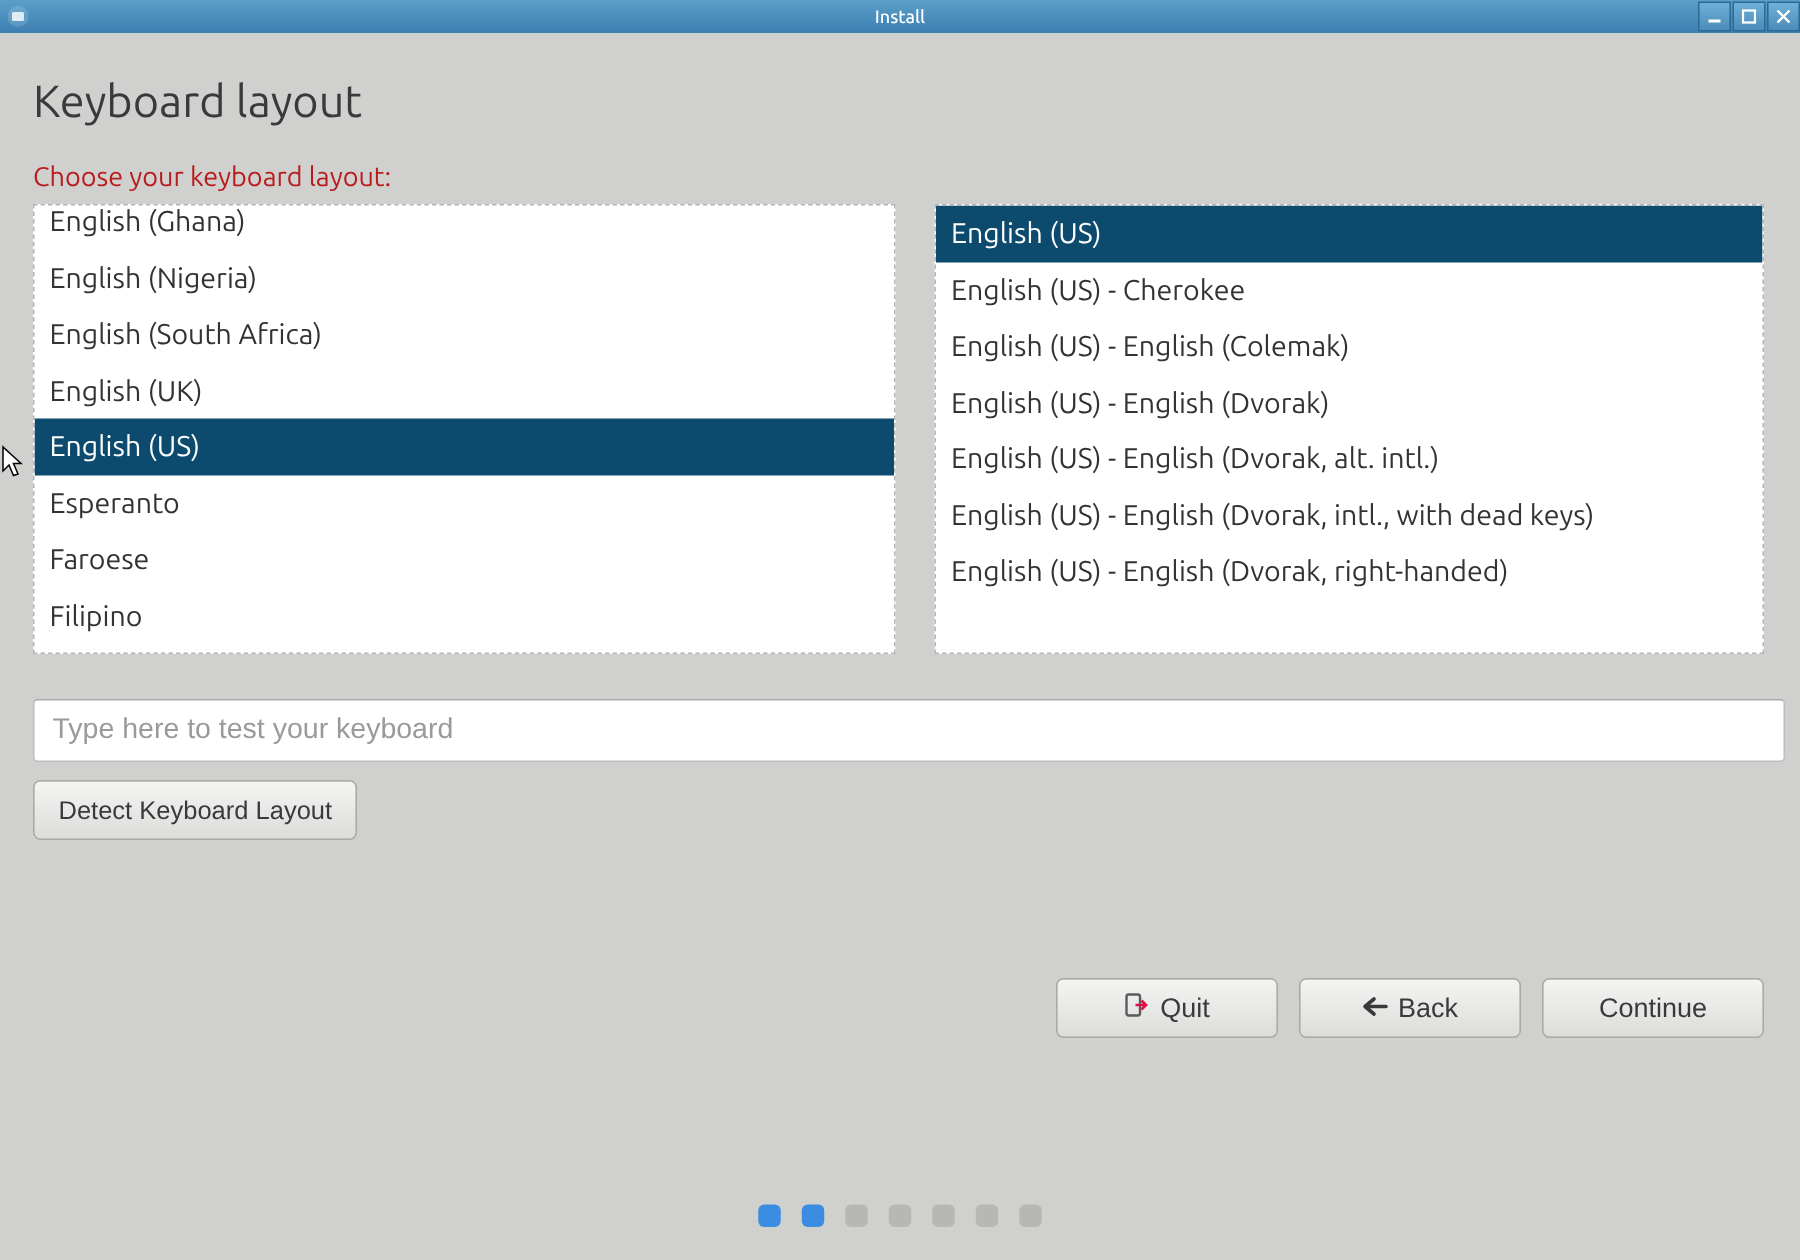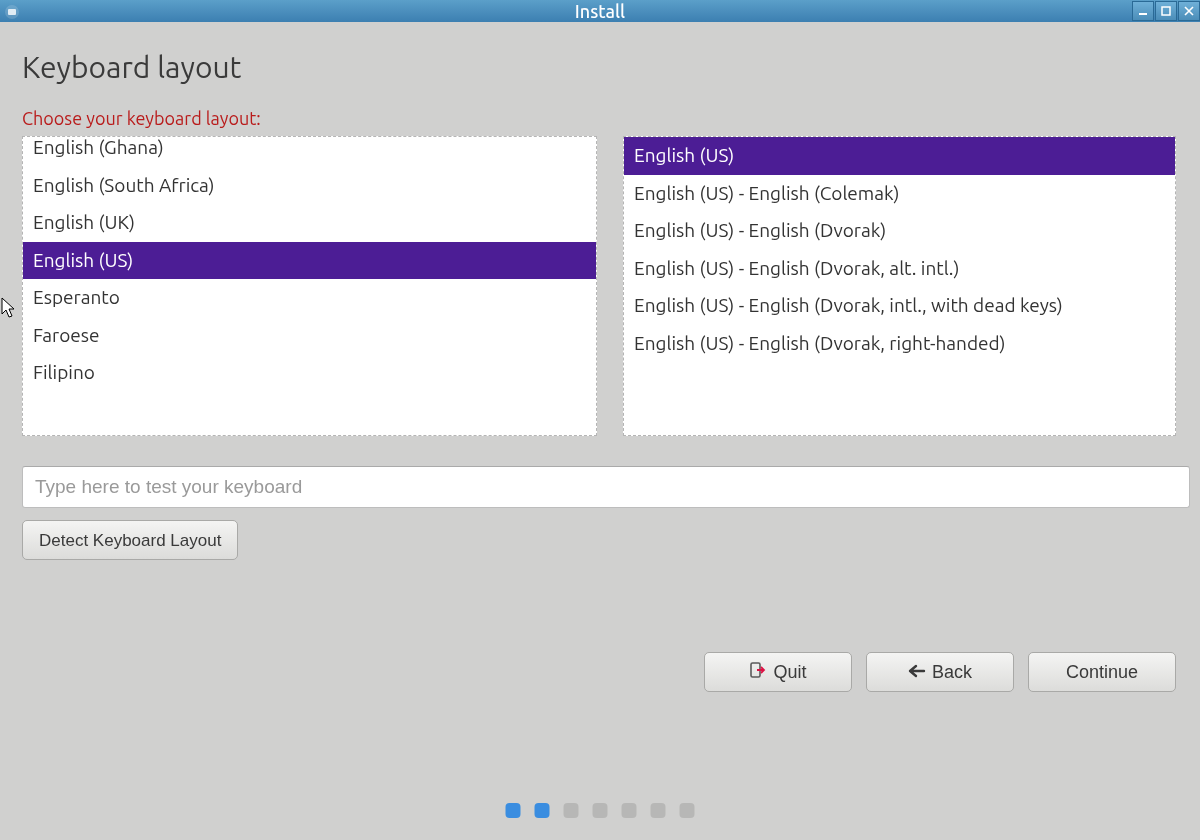--- a/index.html
+++ b/index.html
@@ -17,21 +17,21 @@
     }
     .titlebar {
       background: #3c7fb1;
       background: linear-gradient(to bottom, #5b9fc9, #3c7fb1);
       height: 22px;
       display: flex;
       align-items: center;
       justify-content: center;
       position: relative;
       color: #fff;
-      font-size: 18px;
+      font-size: 12px;
       font-weight: 500;
     }
     .titlebar-left {
       position: absolute;
       left: 4px;
       display: flex;
       align-items: center;
       gap: 4px;
     }
     .titlebar-right {
@@ -87,21 +87,21 @@
     .listbox.right { flex: 1; }
     .listitem {
       padding: 5px 10px;
       font-size: 19px;
       color: #333;
       white-space: nowrap;
       cursor: pointer;
       line-height: 1.45;
     }
     .listitem.selected {
-      background: #4c1d95;
+      background: #0c4a6e;
       color: #fff;
     }
     .listbox.left .listitem:first-child { margin-top: -8px; }
     .test-input {
       width: 1168px;
       height: 42px;
       border: 1px solid #bdbdbd;
       border-top-color: #aaa;
       background: #fff;
       font-size: 19px;
@@ -199,29 +199,31 @@
   </div>
 </div>
 
 <div class="content">
   <h1>Keyboard layout</h1>
   <div class="prompt">Choose your keyboard layout:</div>
 
   <div class="lists">
     <div class="listbox left" id="list-left">
         <div class="listitem">English (Ghana)</div>
+        <div class="listitem">English (Nigeria)</div>
         <div class="listitem">English (South Africa)</div>
         <div class="listitem">English (UK)</div>
         <div class="listitem selected">English (US)</div>
         <div class="listitem">Esperanto</div>
         <div class="listitem">Faroese</div>
         <div class="listitem">Filipino</div>
       </div>
     <div class="listbox right" id="list-right">
         <div class="listitem selected">English (US)</div>
+        <div class="listitem">English (US) - Cherokee</div>
         <div class="listitem">English (US) - English (Colemak)</div>
         <div class="listitem">English (US) - English (Dvorak)</div>
         <div class="listitem">English (US) - English (Dvorak, alt. intl.)</div>
         <div class="listitem">English (US) - English (Dvorak, intl., with dead keys)</div>
         <div class="listitem">English (US) - English (Dvorak, right-handed)</div>
       </div>
   </div>
 
   <input class="test-input" type="text" placeholder="Type here to test your keyboard" style="">
 

